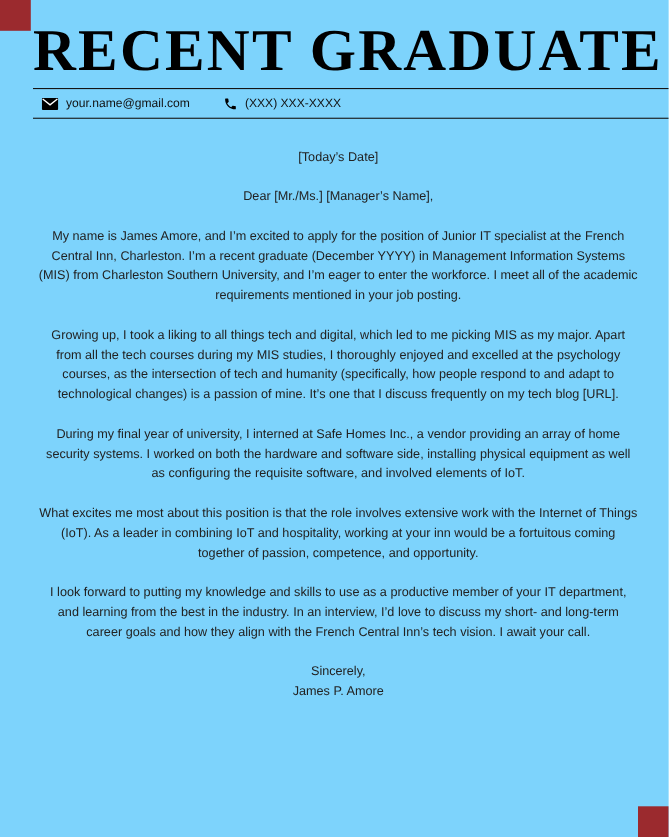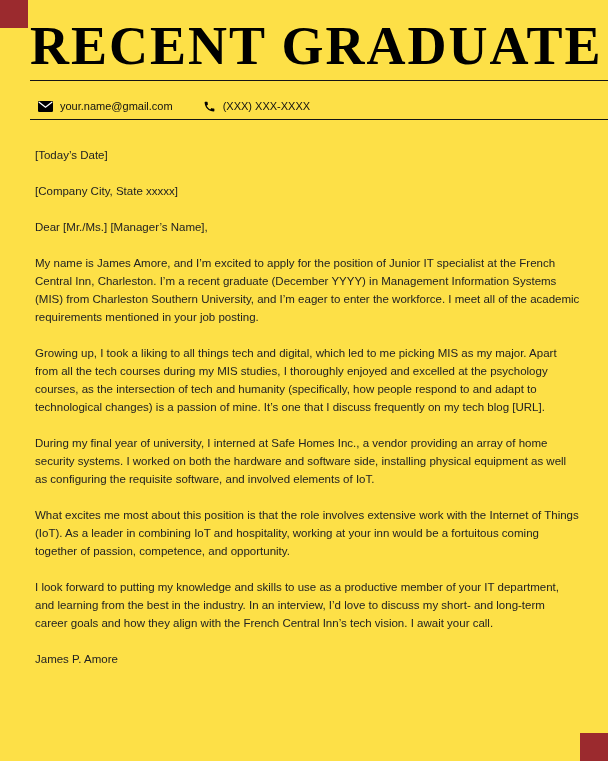--- a/index.html
+++ b/index.html
@@ -2,21 +2,21 @@
 <html style="--accent: #9b2a2e;"><head>
 <meta charset="utf-8">
 <style>
   :root { --accent: #9b2a2e; --ink: #1c1c1c; }
   * { box-sizing: border-box; }
   html, body { margin: 0; padding: 0; background: #ffffff; }
   .page {
     position: relative;
     width: 608px;
     height: 761px;
-    background: #fde047;
+    background: #7dd3fc;
     font-family: "Liberation Sans", sans-serif;
     color: var(--ink);
     overflow: hidden;
   }
   .corner-square {
     position: absolute;
     width: 28px;
     height: 28px;
     background: var(--accent);
   }
@@ -38,21 +38,21 @@
     border: none;
     border-top: 1.6px solid #141414;
     margin: 4px 0 0 30px;
   }
   .rule.second { margin-top: 0; }
 
   .contact-row {
     display: flex;
     align-items: center;
     column-gap: 30px;
-    margin: 12px 20px 0 38px;
+    margin: 0 20px 0 38px;
     height: 26px;
   }
   .contact-item {
     display: flex;
     align-items: center;
     column-gap: 7px;
     font-size: 11px;
     color: #111111;
     white-space: nowrap;
   }
@@ -60,21 +60,21 @@
 
   .letter {
     margin: 26px 30px 0 35px;
     width: 545px;
     font-size: 11.5px;
     line-height: 18px;
     color: #222222;
   }
   .letter .block { margin: 0 0 18px 0; }
   .letter .line { margin: 0; }
-  .letter p { margin: 0 0 18px 0; }
+  .letter p { margin: 0 0 18px 0; text-align: center; }
   .letter .closing-block p { margin: 0; }
 </style>
 </head>
 <body>
 
 <div class="page">
 
   <div class="corner-square top-left"></div>
   <div class="corner-square bottom-right"></div>
 
@@ -104,33 +104,33 @@
 
   <hr class="rule second">
 
   <div class="letter">
 
     <div class="block">
       <p class="line">[Today’s Date]</p>
     </div>
 
     <div class="block">
-      <p class="line">[Company City, State xxxxx]</p>
     </div>
 
 
     <div class="block">
       <p class="line">Dear [Mr./Ms.] [Manager’s Name],</p>
     </div>
 
     <p>My name is James Amore, and I’m excited to apply for the position of Junior IT specialist at the French Central Inn, Charleston. I’m a recent graduate (December YYYY) in Management Information Systems (MIS) from Charleston Southern University, and I’m eager to enter the workforce. I meet all of the academic requirements mentioned in your job posting.</p>
     <p>Growing up, I took a liking to all things tech and digital, which led to me picking MIS as my major. Apart from all the tech courses during my MIS studies, I thoroughly enjoyed and excelled at the psychology courses, as the intersection of tech and humanity (specifically, how people respond to and adapt to technological changes) is a passion of mine. It’s one that I discuss frequently on my tech blog [URL].</p>
     <p>During my final year of university, I interned at Safe Homes Inc., a vendor providing an array of home security systems. I worked on both the hardware and software side, installing physical equipment as well as configuring the requisite software, and involved elements of IoT.</p>
     <p>What excites me most about this position is that the role involves extensive work with the Internet of Things (IoT). As a leader in combining IoT and hospitality, working at your inn would be a fortuitous coming together of passion, competence, and opportunity.</p>
     <p>I look forward to putting my knowledge and skills to use as a productive member of your IT department, and learning from the best in the industry. In an interview, I’d love to discuss my short- and long-term career goals and how they align with the French Central Inn’s tech vision. I await your call.</p>
 
     <div class="closing-block">
+      <p class="line">Sincerely,</p>
       <p class="line">James P. Amore</p>
     </div>
 
   </div>
 
 </div>
 
 </body></html>

